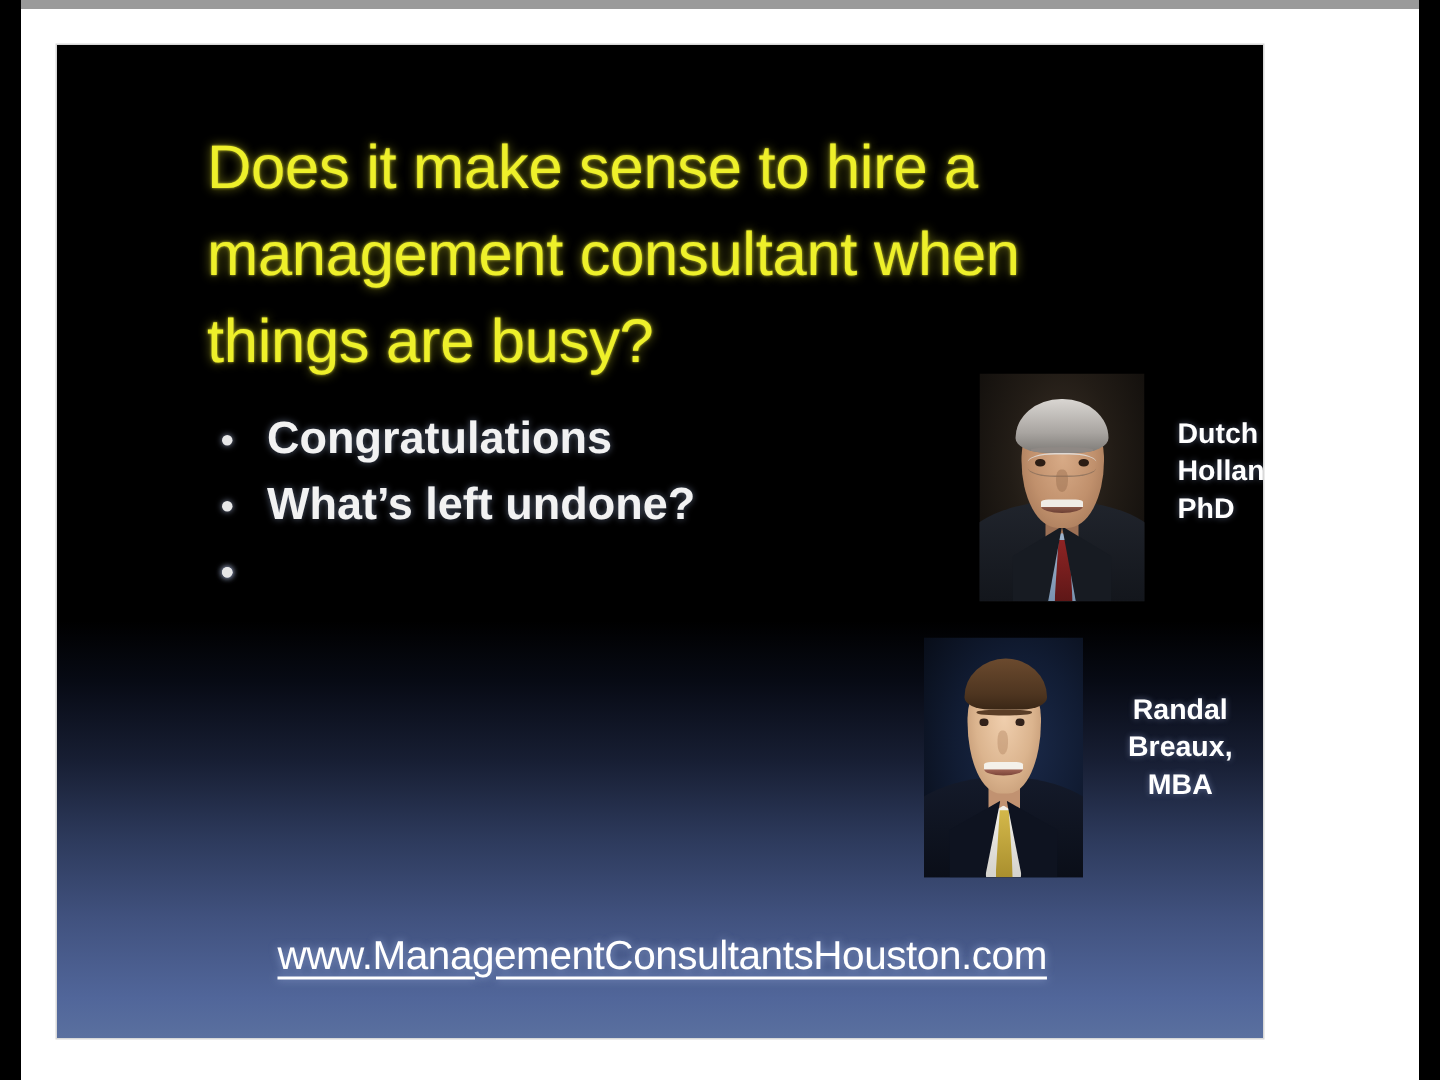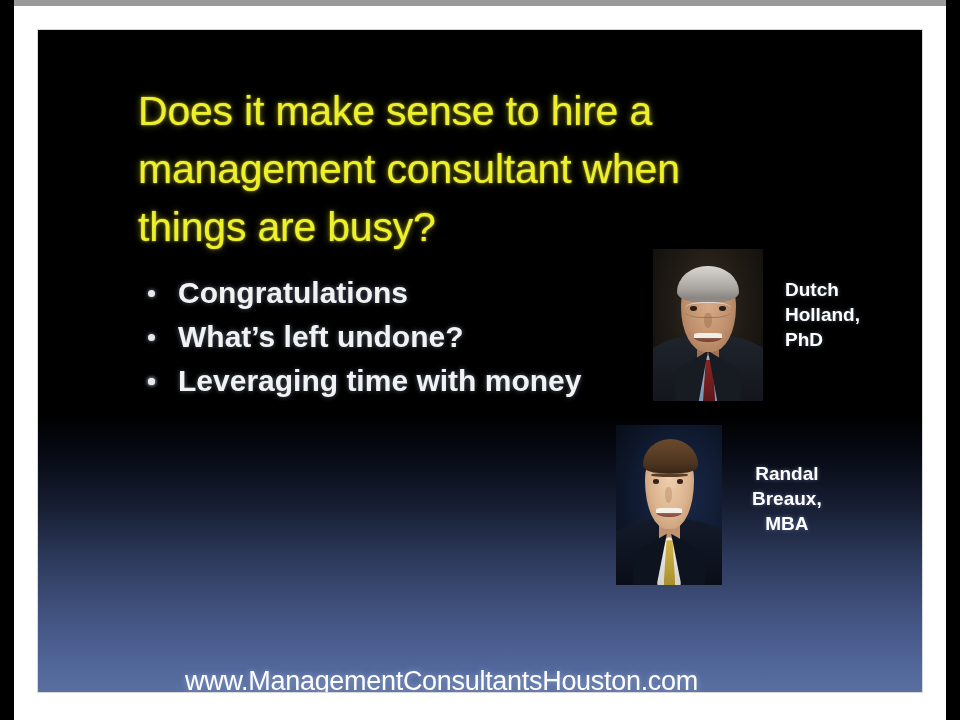--- a/index.html
+++ b/index.html
@@ -49,21 +49,21 @@
     width: 932px;
     height: 708px;
     background: #ffffff;
   }
 
   
   #slide {
     position: absolute;
     left: 38px;
     top: 30px;
-    width: 884px;
+    width: 804px;
     height: 662px;
     background: linear-gradient(to bottom,
                 #000000 0%,
                 #000000 58%,
                 #070a14 64%,
                 #171e33 72%,
                 #2d3a5c 80%,
                 #41527f 88%,
                 #51669a 96%,
                 #5a709f 100%);
@@ -292,21 +292,20 @@
     left: 147px;
     top: 592px;
     color: #ffffff;
     font-family: "Liberation Sans", sans-serif;
     font-size: 27px;
     font-weight: 400;
     text-decoration: underline;
     text-underline-offset: 5px;
     letter-spacing: -0.3px;
     text-shadow: 0 0 6px rgba(190,210,255,0.55);
-    margin-top: 44px;
   }
 </style>
 </head>
 <body>
 
 <div id="viewport">
 
   <div class="bar-top"></div>
   <div class="bar-left"></div>
   <div class="bar-right"></div>
@@ -324,21 +323,20 @@
       </li>
       <li>
         <span class="dot"></span>
         <span>What’s left undone?</span>
       </li>
       <li>
         <span class="dot"></span>
       </li>
       <li>
         <span class="dot"></span>
-        <span>Leveraging time with money</span>
       </li>
     </ul>
 
     <div class="person" id="person-0">
       <div class="photo">
         <div class="portrait">
           <div class="pa-bg"></div>
           <div class="pa-suit"></div>
           <div class="pa-neck"></div>
           <div class="pa-shirt"></div>

